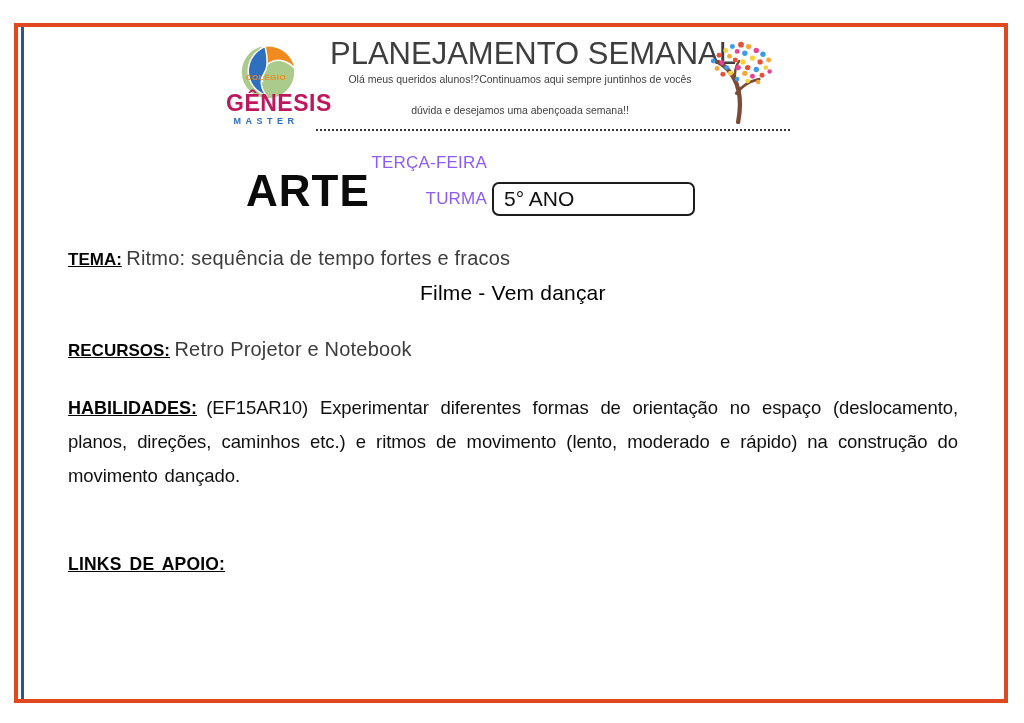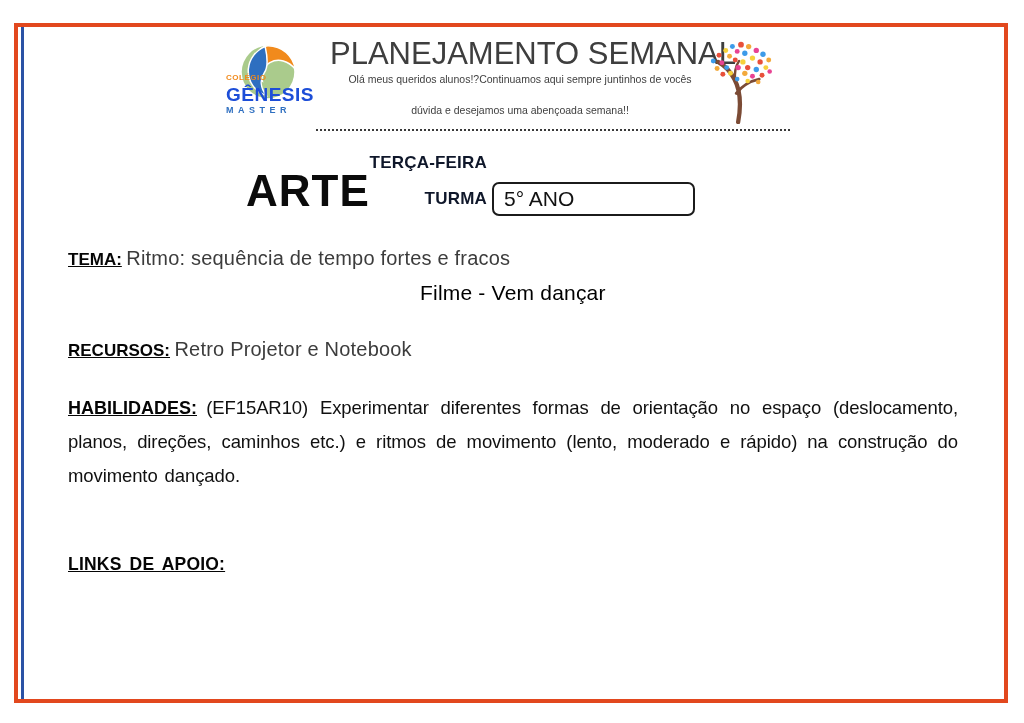--- a/index.html
+++ b/index.html
@@ -9,42 +9,42 @@
   #page { position: absolute; inset: 0; width: 1024px; height: 723px; background: #fff; }
 
   
   .frame { position: absolute; left: 14px; top: 23px; width: 994px; height: 680px;
            border: 4px solid #E2481E; }
   .blue-line { position: absolute; left: 21px; top: 27px; width: 3px; height: 672px;
            background: #2A52A5; }
 
   
   .logo-svg { position: absolute; left: 238px; top: 41px; width: 60px; height: 60px; }
-  .logo-text { position: absolute; left: 226px; top: 74px; width: 80px; text-align: left;
+  .logo-text { position: absolute; left: 226px; top: 74px; width: 80px; text-align: center;
                line-height: 1; }
   .logo-text .l1 { font-size: 8px; font-weight: bold; color: #F18A1C; letter-spacing: .5px; }
-  .logo-text .l2 { font-size: 19px; font-weight: bold; color: #1d4ed8; letter-spacing: .5px; margin-top: 3px; }
+  .logo-text .l2 { font-size: 23px; font-weight: bold; color: #be185d; letter-spacing: .5px; margin-top: 10px; }
   .logo-text .l3 { font-size: 9px; font-weight: bold; color: #2E6FC0; letter-spacing: 4.5px; margin-top: 2px; }
 
   .page-title { position: absolute; left: 330px; top: 36px; width: 380px; text-align: center;
                 font-size: 31px; font-weight: normal; color: #3E3E3E; letter-spacing: 0px;
                 white-space: nowrap; }
   .page-subtitle { position: absolute; left: 330px; top: 72px; width: 380px; text-align: center;
                    font-size: 10.5px; line-height: 15.5px; color: #3E3E3E; }
 
   .tree-svg { position: absolute; left: 702px; top: 38px; width: 78px; height: 86px; }
 
   .dotted-sep { position: absolute; left: 316px; top: 129px; width: 474px; height: 0;
                 border-top: 2px dotted #3a3a3a; }
 
   
   .subject { position: absolute; left: 246px; top: 166px; font-size: 44px; font-weight: bold;
              color: #0b0b0b; letter-spacing: 1px; }
   .sched-label { position: absolute; width: 180px; text-align: right; font-size: 17px;
-                 font-weight: bold; color: #0f172a; letter-spacing: .2px; }
+                 font-weight: normal; color: #8b5cf6; letter-spacing: .2px; }
   .sched-label.day { left: 307px; top: 153px; }
   .sched-label.turma { left: 307px; top: 189px; }
   .field-box { position: absolute; left: 492px; width: 203px; height: 34px;
                border: 2px solid #1b1b1b; border-radius: 7px; background: #fff;
                font-size: 21px; color: #111; line-height: 30px; padding-left: 10px; }
   .field-box.date { top: 145px; }
   .field-box.turma { top: 182px; }
 
   
   .sec { position: absolute; left: 68px; color: #0b0b0b; }

